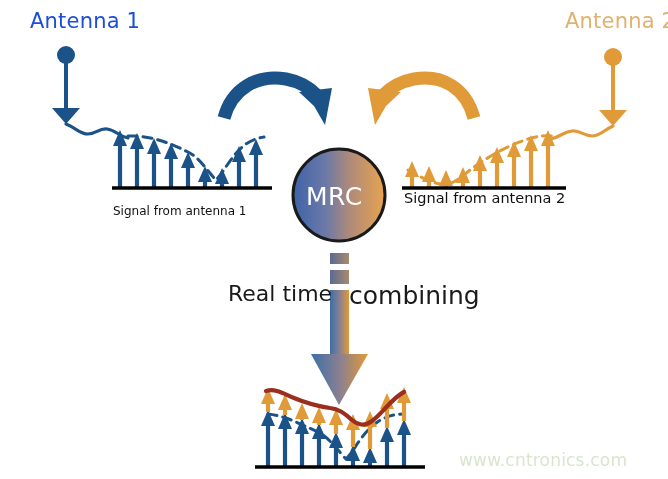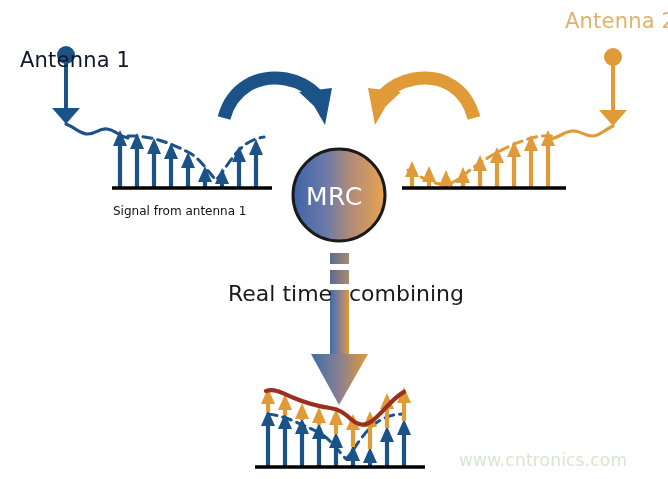--- a/index.html
+++ b/index.html
@@ -24,26 +24,25 @@
     top: 0;
     width: 668px;
     height: 479px;
   }
   .lbl {
     position: absolute;
     white-space: nowrap;
     font-family: "DejaVu Sans", sans-serif;
   }
   #ant1-label {
-    left: 20px;
+    left: 30px;
     top: 9px;
     font-size: 21px;
-    color: #0f172a;
+    color: #1d4ed8;
     letter-spacing: 0.2px;
-    margin-top: 39px;
   }
   #ant2-label {
     left: 565px;
     top: 9px;
     font-size: 21px;
     color: #dfb270;
     letter-spacing: 0.2px;
   }
   #sig1-label {
     left: 113px;
@@ -67,21 +66,21 @@
   }
   #rt-label-a {
     left: 228px;
     top: 281px;
     font-size: 22px;
     color: #1a1a1a;
   }
   #rt-label-b {
     left: 349px;
     top: 281px;
-    font-size: 22px;
+    font-size: 25px;
     color: #1a1a1a;
   }
   #watermark {
     left: 459px;
     top: 450px;
     font-size: 17px;
     color: #d7e6cd;
     letter-spacing: 0.2px;
   }
 </style>
@@ -323,20 +322,21 @@
     </g>
 
   </svg>
 
   <div class="lbl" id="ant1-label">Antenna 1</div>
 
   <div class="lbl" id="ant2-label">Antenna 2</div>
 
   <div class="lbl" id="sig1-label">Signal from antenna 1</div>
 
+  <div class="lbl" id="sig2-label">Signal from antenna 2</div>
 
   <div class="lbl" id="mrc-label">MRC</div>
 
   <div class="lbl" id="rt-label-a">Real time</div>
 
   <div class="lbl" id="rt-label-b">combining</div>
 
   <div class="lbl" id="watermark">www.cntronics.com</div>
 
 </div>

